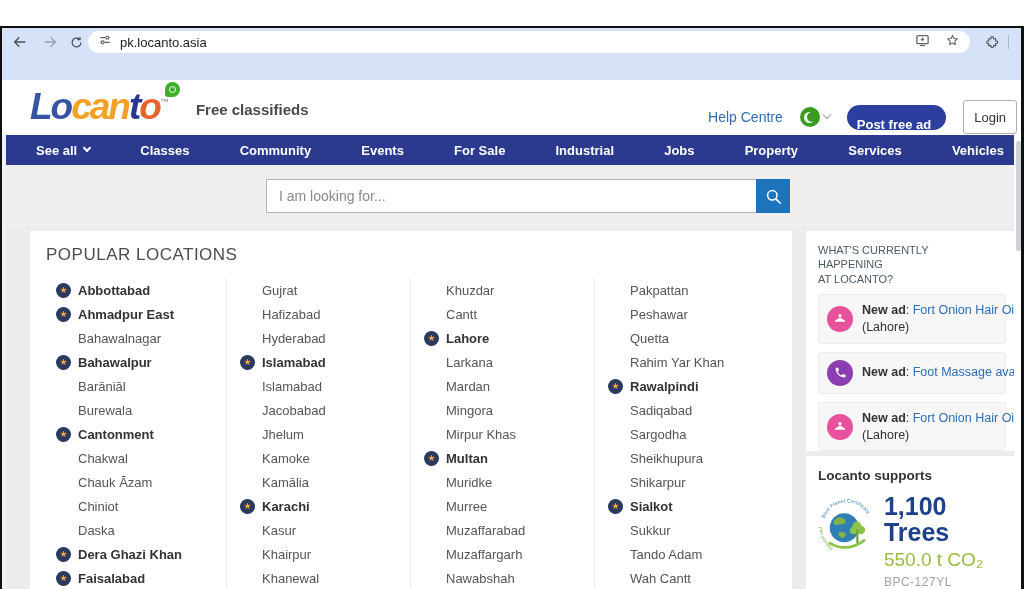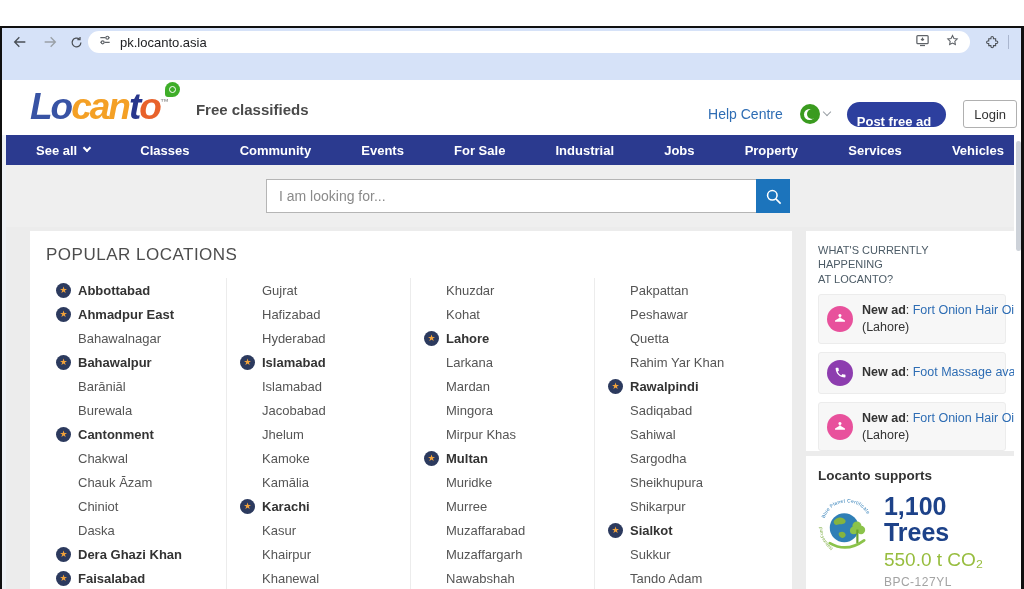--- a/index.html
+++ b/index.html
@@ -37,21 +37,21 @@
   .help-link { font-size:14px; color:#2e6db4; cursor:pointer; }
   .flag-wrap { display:flex; align-items:center; gap:4px; cursor:pointer; }
   .flag { position:relative; width:20px; height:20px; border-radius:50%; background:#3a9b1f; overflow:hidden; }
   .flag::before { content:''; position:absolute; left:4px; top:4.5px; width:11px; height:11px; border-radius:50%; background:#fff; }
   .flag::after  { content:''; position:absolute; left:7px; top:5px; width:10px; height:10px; border-radius:50%; background:#3a9b1f; }
   .chev-dn { width:6px; height:6px; border-right:1.5px solid #9aa0a6; border-bottom:1.5px solid #9aa0a6;
              transform:rotate(45deg); margin-top:-4px; }
   .post-btn { display:flex; align-items:center; gap:7px; background:#2d3f9e; color:#fff; font-size:13px;
               font-weight:bold; border:none; border-radius:13px; padding:5px 15px 5px 10px; height:25px; cursor:pointer;flex-direction:column; }
   .login-btn { background:#fff; border:1px solid #b0b0b0; border-radius:3px; color:#333; font-size:13px;
-               padding:5px 10px; height:28px; cursor:pointer; }
+               padding:5px 10px; height:34px; cursor:pointer; }
 
   .site-nav { position:absolute; left:4px; top:107px; width:1008px; height:30px; background:#2b3a8f;
               display:flex; align-items:center; justify-content:space-between; padding:0 6px 0 26px; }
   .nav-item { color:#fff; font-size:13px; font-weight:bold; display:flex; align-items:center; cursor:pointer;
               white-space:nowrap; padding:0 4px; }
   .nav-item .chev { width:6px; height:6px; border-right:2px solid #fff; border-bottom:2px solid #fff;
               transform:rotate(45deg); margin-left:7px; margin-top:-4px; display:inline-block; }
 
   .search-band { position:absolute; left:4px; top:137px; width:1008px; height:62px; background:#efefef; }
   .search-box { position:absolute; left:260px; top:14px; display:flex; }
@@ -328,21 +328,21 @@
             </a>
             <a class="loc-item">
               <span>Khanewal</span>
             </a>
           </div>
           <div class="loc-col">
             <a class="loc-item">
               <span>Khuzdar</span>
             </a>
             <a class="loc-item">
-              <span>Kohat</span>
+              <span>Cantt</span>
             </a>
             <a class="loc-item featured">
               <span class="star-badge">★</span>
               <span>Lahore</span>
             </a>
             <a class="loc-item">
               <span>Larkana</span>
             </a>
             <a class="loc-item">
               <span>Mardan</span>
@@ -388,23 +388,20 @@
             </a>
             <a class="loc-item">
               <span>Rahim Yar Khan</span>
             </a>
             <a class="loc-item featured">
               <span class="star-badge">★</span>
               <span>Rawalpindi</span>
             </a>
             <a class="loc-item">
               <span>Sadiqabad</span>
-            </a>
-            <a class="loc-item">
-              <span>Sahiwal</span>
             </a>
             <a class="loc-item">
               <span>Sargodha</span>
             </a>
             <a class="loc-item">
               <span>Sheikhupura</span>
             </a>
             <a class="loc-item">
               <span>Shikarpur</span>
             </a>

